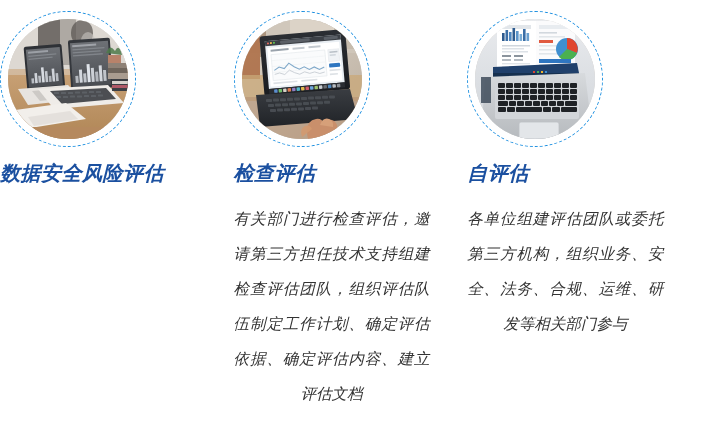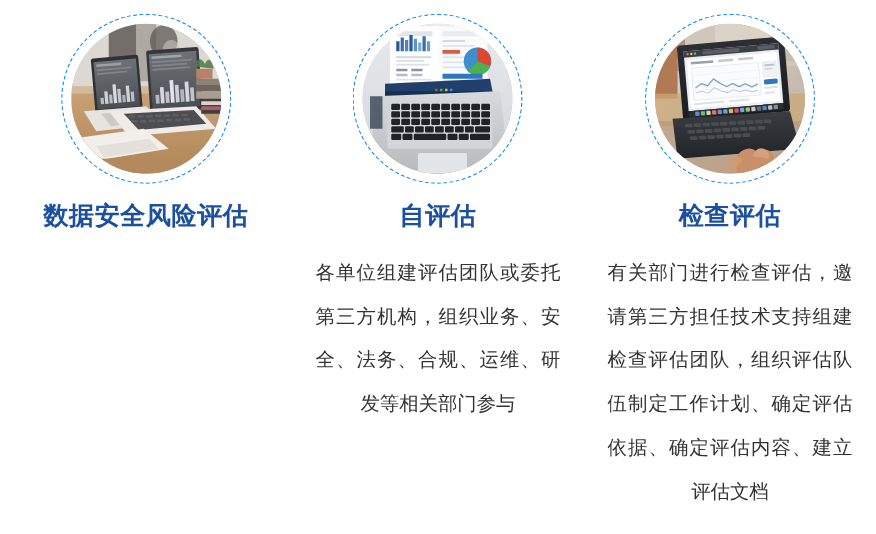--- a/index.html
+++ b/index.html
@@ -18,21 +18,22 @@
     display:flex;
     flex-direction:row;
     align-items:flex-start;
     justify-content:flex-start;
     width:701px;
   }
   .card{
     width:233.6px;
     display:flex;
     flex-direction:column;
-    align-items:center;
+    align-items:flex-start;
+    font-style:italic;
   }
 
   
   .media{
     position:relative;
     width:136px;height:136px;
     margin-top:11px;
     border-radius:50%;
     border:1.5px dashed #1e90e0;
     box-sizing:border-box;
@@ -170,155 +171,20 @@
             <path d="M98 34 q4 -10 9 -2 q4 -8 7 4 z" fill="#4e7a4a" opacity="0.85"></path>
             <rect x="100" y="36" width="13" height="8" fill="#b8826a"></rect>
 
             <path d="M0 92 L58 84 L78 100 L4 112 Z" fill="#f2efeb"></path>
             <path d="M20 98 L62 92 L70 100 L26 107 Z" fill="#dedad5" opacity="0.7"></path>
             <rect x="0" y="108" width="120" height="12" fill="#b5895e"></rect>
           </svg>
         </div>
       </div>
       <div class="title">数据安全风险评估</div>
-    </div>
-
-    <div class="card">
-      <div class="media">
-        <div class="photo">
-          <svg viewBox="0 0 120 120" xmlns="http://www.w3.org/2000/svg">
-            <defs>
-              <linearGradient id="c2bg" x1="0" y1="0" x2="0" y2="1">
-                <stop offset="0" stop-color="#e9ebee"></stop>
-                <stop offset="1" stop-color="#cfd3d8"></stop>
-              </linearGradient>
-              <linearGradient id="c2deck" x1="0" y1="0" x2="0" y2="1">
-                <stop offset="0" stop-color="#d7dadd"></stop>
-                <stop offset="1" stop-color="#b6babe"></stop>
-              </linearGradient>
-            </defs>
-            <rect x="0" y="0" width="120" height="120" fill="url(#c2bg)"></rect>
-
-            <rect x="22" y="2" width="78" height="48" fill="#fbfbfc"></rect>
-            <rect x="22" y="2" width="39" height="48" fill="#ffffff"></rect>
-
-            <g>
-              <rect x="26" y="6" width="30" height="4" fill="#e2e6ea"></rect>
-              <rect x="27" y="14" width="2.6" height="8" fill="#2d5a8e"></rect>
-              <rect x="30.5" y="11" width="2.6" height="11" fill="#3b6ea6"></rect>
-              <rect x="34" y="13" width="2.6" height="9" fill="#4e86bf"></rect>
-              <rect x="37.5" y="9" width="2.6" height="13" fill="#2d5a8e"></rect>
-              <rect x="41" y="12" width="2.6" height="10" fill="#5c94c9"></rect>
-              <rect x="44.5" y="15" width="2.6" height="7" fill="#7badd6"></rect>
-              <rect x="48" y="10" width="2.6" height="12" fill="#3b6ea6"></rect>
-              <rect x="51.5" y="14" width="2.6" height="8" fill="#6ba0cf"></rect>
-              <rect x="27" y="26" width="28" height="1.5" fill="#cfd6dd"></rect>
-              <rect x="27" y="29" width="22" height="1.5" fill="#dde2e7"></rect>
-              <rect x="27" y="32" width="26" height="1.5" fill="#dde2e7"></rect>
-              <rect x="27" y="36" width="9" height="2" fill="#8b949d"></rect>
-              <rect x="39" y="36" width="9" height="2" fill="#8b949d"></rect>
-              <rect x="27" y="40" width="9" height="2" fill="#b5bcc3"></rect>
-              <rect x="39" y="40" width="9" height="2" fill="#b5bcc3"></rect>
-              <rect x="27" y="44" width="28" height="1.4" fill="#e0e4e8"></rect>
-              <rect x="27" y="47" width="24" height="1.4" fill="#e0e4e8"></rect>
-            </g>
-
-            <g>
-              <rect x="64" y="6" width="32" height="4" fill="#e8ecf0"></rect>
-              <rect x="64" y="13" width="18" height="1.6" fill="#d2d8de"></rect>
-              <rect x="64" y="17" width="26" height="1.6" fill="#e2e6ea"></rect>
-              <rect x="64" y="21" width="14" height="3" fill="#e05a40"></rect>
-              <rect x="64" y="26" width="22" height="1.6" fill="#e2e6ea"></rect>
-              <rect x="64" y="30" width="18" height="1.6" fill="#e2e6ea"></rect>
-              <rect x="64" y="34" width="24" height="1.6" fill="#e2e6ea"></rect>
-              <circle cx="92" cy="30" r="11" fill="#3f8fd0"></circle>
-              <path d="M92 30 L92 19 A11 11 0 0 1 102 34 Z" fill="#e0452f"></path>
-              <path d="M92 30 L102 34 A11 11 0 0 1 84 38 Z" fill="#4bb050"></path>
-              <rect x="64" y="40" width="32" height="4" fill="#2f76c0"></rect>
-              <rect x="64" y="45" width="20" height="2" fill="#dfe3e7"></rect>
-            </g>
-
-            <path d="M18 48 L102 44 L104 54 L18 58 Z" fill="#20406b"></path>
-            <rect x="18" y="54" width="86" height="4" fill="#16304f"></rect>
-            <g>
-              <rect x="58" y="52" width="2" height="2" fill="#e0452f"></rect>
-              <rect x="62" y="52" width="2" height="2" fill="#4bb050"></rect>
-              <rect x="66" y="52" width="2" height="2" fill="#f0b429"></rect>
-              <rect x="70" y="52" width="2" height="2" fill="#3f8fd0"></rect>
-            </g>
-
-            <path d="M10 58 L110 54 L118 120 L6 120 Z" fill="url(#c2deck)"></path>
-
-            <rect x="20" y="62" width="84" height="38" rx="2" fill="#d2d5d9"></rect>
-            <g fill="#1f2226">
-              <g>
-                <rect x="23" y="64" width="7" height="5" rx="1"></rect>
-                <rect x="31" y="64" width="7" height="5" rx="1"></rect>
-                <rect x="39" y="64" width="7" height="5" rx="1"></rect>
-                <rect x="47" y="64" width="7" height="5" rx="1"></rect>
-                <rect x="55" y="64" width="7" height="5" rx="1"></rect>
-                <rect x="63" y="64" width="7" height="5" rx="1"></rect>
-                <rect x="71" y="64" width="7" height="5" rx="1"></rect>
-                <rect x="79" y="64" width="7" height="5" rx="1"></rect>
-                <rect x="87" y="64" width="7" height="5" rx="1"></rect>
-                <rect x="95" y="64" width="7" height="5" rx="1"></rect>
-              </g>
-              <g>
-                <rect x="23" y="70" width="7" height="5" rx="1"></rect>
-                <rect x="31" y="70" width="7" height="5" rx="1"></rect>
-                <rect x="39" y="70" width="7" height="5" rx="1"></rect>
-                <rect x="47" y="70" width="7" height="5" rx="1"></rect>
-                <rect x="55" y="70" width="7" height="5" rx="1"></rect>
-                <rect x="63" y="70" width="7" height="5" rx="1"></rect>
-                <rect x="71" y="70" width="7" height="5" rx="1"></rect>
-                <rect x="79" y="70" width="7" height="5" rx="1"></rect>
-                <rect x="87" y="70" width="7" height="5" rx="1"></rect>
-                <rect x="95" y="70" width="7" height="5" rx="1"></rect>
-              </g>
-              <g>
-                <rect x="23" y="76" width="7" height="5" rx="1"></rect>
-                <rect x="31" y="76" width="7" height="5" rx="1"></rect>
-                <rect x="39" y="76" width="7" height="5" rx="1"></rect>
-                <rect x="47" y="76" width="7" height="5" rx="1"></rect>
-                <rect x="55" y="76" width="7" height="5" rx="1"></rect>
-                <rect x="63" y="76" width="7" height="5" rx="1"></rect>
-                <rect x="71" y="76" width="7" height="5" rx="1"></rect>
-                <rect x="79" y="76" width="7" height="5" rx="1"></rect>
-                <rect x="87" y="76" width="7" height="5" rx="1"></rect>
-                <rect x="95" y="76" width="7" height="5" rx="1"></rect>
-              </g>
-              <g>
-                <rect x="23" y="82" width="10" height="5" rx="1"></rect>
-                <rect x="34" y="82" width="7" height="5" rx="1"></rect>
-                <rect x="42" y="82" width="7" height="5" rx="1"></rect>
-                <rect x="50" y="82" width="7" height="5" rx="1"></rect>
-                <rect x="58" y="82" width="7" height="5" rx="1"></rect>
-                <rect x="66" y="82" width="7" height="5" rx="1"></rect>
-                <rect x="74" y="82" width="7" height="5" rx="1"></rect>
-                <rect x="82" y="82" width="7" height="5" rx="1"></rect>
-                <rect x="90" y="82" width="12" height="5" rx="1"></rect>
-              </g>
-              <g>
-                <rect x="23" y="88" width="8" height="5" rx="1"></rect>
-                <rect x="32" y="88" width="8" height="5" rx="1"></rect>
-                <rect x="41" y="88" width="26" height="5" rx="1"></rect>
-                <rect x="68" y="88" width="8" height="5" rx="1"></rect>
-                <rect x="77" y="88" width="8" height="5" rx="1"></rect>
-                <rect x="86" y="88" width="16" height="5" rx="1"></rect>
-              </g>
-            </g>
-
-            <rect x="44" y="103" width="40" height="17" rx="2" fill="#e3e6e9" stroke="#bcc0c4" stroke-width="0.8"></rect>
-
-            <rect x="6" y="58" width="10" height="26" fill="#2b3a4a" opacity="0.75"></rect>
-          </svg>
-        </div>
-      </div>
-      <div class="title">自评估</div>
-      <div class="body-text">各单位组建评估团队或委托第三方机构，组织业务、安全、法务、合规、运维、研发等相关部门参与</div>
     </div>
 
     <div class="card">
       <div class="media">
         <div class="photo">
           <svg viewBox="0 0 120 120" xmlns="http://www.w3.org/2000/svg">
             <defs>
               <linearGradient id="c3bg" x1="0" y1="0" x2="1" y2="1">
                 <stop offset="0" stop-color="#d8cfc4"></stop>
                 <stop offset="0.5" stop-color="#cdc3b6"></stop>
@@ -431,14 +297,149 @@
             <path d="M78 106 q3 -8 9 -6 q5 2 4 8" fill="#d6a079"></path>
             <path d="M96 120 q-2 -14 7 -16 q8 -1 9 8 q1 5 -1 8 z" fill="#c0865f"></path>
             <path d="M60 118 q-3 -8 3 -11 q5 -2 7 3" fill="#d3996f" opacity="0.9"></path>
           </svg>
         </div>
       </div>
       <div class="title">检查评估</div>
       <div class="body-text">有关部门进行检查评估，邀请第三方担任技术支持组建检查评估团队，组织评估队伍制定工作计划、确定评估依据、确定评估内容、建立评估文档</div>
     </div>
 
+    <div class="card">
+      <div class="media">
+        <div class="photo">
+          <svg viewBox="0 0 120 120" xmlns="http://www.w3.org/2000/svg">
+            <defs>
+              <linearGradient id="c2bg" x1="0" y1="0" x2="0" y2="1">
+                <stop offset="0" stop-color="#e9ebee"></stop>
+                <stop offset="1" stop-color="#cfd3d8"></stop>
+              </linearGradient>
+              <linearGradient id="c2deck" x1="0" y1="0" x2="0" y2="1">
+                <stop offset="0" stop-color="#d7dadd"></stop>
+                <stop offset="1" stop-color="#b6babe"></stop>
+              </linearGradient>
+            </defs>
+            <rect x="0" y="0" width="120" height="120" fill="url(#c2bg)"></rect>
+
+            <rect x="22" y="2" width="78" height="48" fill="#fbfbfc"></rect>
+            <rect x="22" y="2" width="39" height="48" fill="#ffffff"></rect>
+
+            <g>
+              <rect x="26" y="6" width="30" height="4" fill="#e2e6ea"></rect>
+              <rect x="27" y="14" width="2.6" height="8" fill="#2d5a8e"></rect>
+              <rect x="30.5" y="11" width="2.6" height="11" fill="#3b6ea6"></rect>
+              <rect x="34" y="13" width="2.6" height="9" fill="#4e86bf"></rect>
+              <rect x="37.5" y="9" width="2.6" height="13" fill="#2d5a8e"></rect>
+              <rect x="41" y="12" width="2.6" height="10" fill="#5c94c9"></rect>
+              <rect x="44.5" y="15" width="2.6" height="7" fill="#7badd6"></rect>
+              <rect x="48" y="10" width="2.6" height="12" fill="#3b6ea6"></rect>
+              <rect x="51.5" y="14" width="2.6" height="8" fill="#6ba0cf"></rect>
+              <rect x="27" y="26" width="28" height="1.5" fill="#cfd6dd"></rect>
+              <rect x="27" y="29" width="22" height="1.5" fill="#dde2e7"></rect>
+              <rect x="27" y="32" width="26" height="1.5" fill="#dde2e7"></rect>
+              <rect x="27" y="36" width="9" height="2" fill="#8b949d"></rect>
+              <rect x="39" y="36" width="9" height="2" fill="#8b949d"></rect>
+              <rect x="27" y="40" width="9" height="2" fill="#b5bcc3"></rect>
+              <rect x="39" y="40" width="9" height="2" fill="#b5bcc3"></rect>
+              <rect x="27" y="44" width="28" height="1.4" fill="#e0e4e8"></rect>
+              <rect x="27" y="47" width="24" height="1.4" fill="#e0e4e8"></rect>
+            </g>
+
+            <g>
+              <rect x="64" y="6" width="32" height="4" fill="#e8ecf0"></rect>
+              <rect x="64" y="13" width="18" height="1.6" fill="#d2d8de"></rect>
+              <rect x="64" y="17" width="26" height="1.6" fill="#e2e6ea"></rect>
+              <rect x="64" y="21" width="14" height="3" fill="#e05a40"></rect>
+              <rect x="64" y="26" width="22" height="1.6" fill="#e2e6ea"></rect>
+              <rect x="64" y="30" width="18" height="1.6" fill="#e2e6ea"></rect>
+              <rect x="64" y="34" width="24" height="1.6" fill="#e2e6ea"></rect>
+              <circle cx="92" cy="30" r="11" fill="#3f8fd0"></circle>
+              <path d="M92 30 L92 19 A11 11 0 0 1 102 34 Z" fill="#e0452f"></path>
+              <path d="M92 30 L102 34 A11 11 0 0 1 84 38 Z" fill="#4bb050"></path>
+              <rect x="64" y="40" width="32" height="4" fill="#2f76c0"></rect>
+              <rect x="64" y="45" width="20" height="2" fill="#dfe3e7"></rect>
+            </g>
+
+            <path d="M18 48 L102 44 L104 54 L18 58 Z" fill="#20406b"></path>
+            <rect x="18" y="54" width="86" height="4" fill="#16304f"></rect>
+            <g>
+              <rect x="58" y="52" width="2" height="2" fill="#e0452f"></rect>
+              <rect x="62" y="52" width="2" height="2" fill="#4bb050"></rect>
+              <rect x="66" y="52" width="2" height="2" fill="#f0b429"></rect>
+              <rect x="70" y="52" width="2" height="2" fill="#3f8fd0"></rect>
+            </g>
+
+            <path d="M10 58 L110 54 L118 120 L6 120 Z" fill="url(#c2deck)"></path>
+
+            <rect x="20" y="62" width="84" height="38" rx="2" fill="#d2d5d9"></rect>
+            <g fill="#1f2226">
+              <g>
+                <rect x="23" y="64" width="7" height="5" rx="1"></rect>
+                <rect x="31" y="64" width="7" height="5" rx="1"></rect>
+                <rect x="39" y="64" width="7" height="5" rx="1"></rect>
+                <rect x="47" y="64" width="7" height="5" rx="1"></rect>
+                <rect x="55" y="64" width="7" height="5" rx="1"></rect>
+                <rect x="63" y="64" width="7" height="5" rx="1"></rect>
+                <rect x="71" y="64" width="7" height="5" rx="1"></rect>
+                <rect x="79" y="64" width="7" height="5" rx="1"></rect>
+                <rect x="87" y="64" width="7" height="5" rx="1"></rect>
+                <rect x="95" y="64" width="7" height="5" rx="1"></rect>
+              </g>
+              <g>
+                <rect x="23" y="70" width="7" height="5" rx="1"></rect>
+                <rect x="31" y="70" width="7" height="5" rx="1"></rect>
+                <rect x="39" y="70" width="7" height="5" rx="1"></rect>
+                <rect x="47" y="70" width="7" height="5" rx="1"></rect>
+                <rect x="55" y="70" width="7" height="5" rx="1"></rect>
+                <rect x="63" y="70" width="7" height="5" rx="1"></rect>
+                <rect x="71" y="70" width="7" height="5" rx="1"></rect>
+                <rect x="79" y="70" width="7" height="5" rx="1"></rect>
+                <rect x="87" y="70" width="7" height="5" rx="1"></rect>
+                <rect x="95" y="70" width="7" height="5" rx="1"></rect>
+              </g>
+              <g>
+                <rect x="23" y="76" width="7" height="5" rx="1"></rect>
+                <rect x="31" y="76" width="7" height="5" rx="1"></rect>
+                <rect x="39" y="76" width="7" height="5" rx="1"></rect>
+                <rect x="47" y="76" width="7" height="5" rx="1"></rect>
+                <rect x="55" y="76" width="7" height="5" rx="1"></rect>
+                <rect x="63" y="76" width="7" height="5" rx="1"></rect>
+                <rect x="71" y="76" width="7" height="5" rx="1"></rect>
+                <rect x="79" y="76" width="7" height="5" rx="1"></rect>
+                <rect x="87" y="76" width="7" height="5" rx="1"></rect>
+                <rect x="95" y="76" width="7" height="5" rx="1"></rect>
+              </g>
+              <g>
+                <rect x="23" y="82" width="10" height="5" rx="1"></rect>
+                <rect x="34" y="82" width="7" height="5" rx="1"></rect>
+                <rect x="42" y="82" width="7" height="5" rx="1"></rect>
+                <rect x="50" y="82" width="7" height="5" rx="1"></rect>
+                <rect x="58" y="82" width="7" height="5" rx="1"></rect>
+                <rect x="66" y="82" width="7" height="5" rx="1"></rect>
+                <rect x="74" y="82" width="7" height="5" rx="1"></rect>
+                <rect x="82" y="82" width="7" height="5" rx="1"></rect>
+                <rect x="90" y="82" width="12" height="5" rx="1"></rect>
+              </g>
+              <g>
+                <rect x="23" y="88" width="8" height="5" rx="1"></rect>
+                <rect x="32" y="88" width="8" height="5" rx="1"></rect>
+                <rect x="41" y="88" width="26" height="5" rx="1"></rect>
+                <rect x="68" y="88" width="8" height="5" rx="1"></rect>
+                <rect x="77" y="88" width="8" height="5" rx="1"></rect>
+                <rect x="86" y="88" width="16" height="5" rx="1"></rect>
+              </g>
+            </g>
+
+            <rect x="44" y="103" width="40" height="17" rx="2" fill="#e3e6e9" stroke="#bcc0c4" stroke-width="0.8"></rect>
+
+            <rect x="6" y="58" width="10" height="26" fill="#2b3a4a" opacity="0.75"></rect>
+          </svg>
+        </div>
+      </div>
+      <div class="title">自评估</div>
+      <div class="body-text">各单位组建评估团队或委托第三方机构，组织业务、安全、法务、合规、运维、研发等相关部门参与</div>
+    </div>
+
   </div>
 </div>
 
 </body></html>

